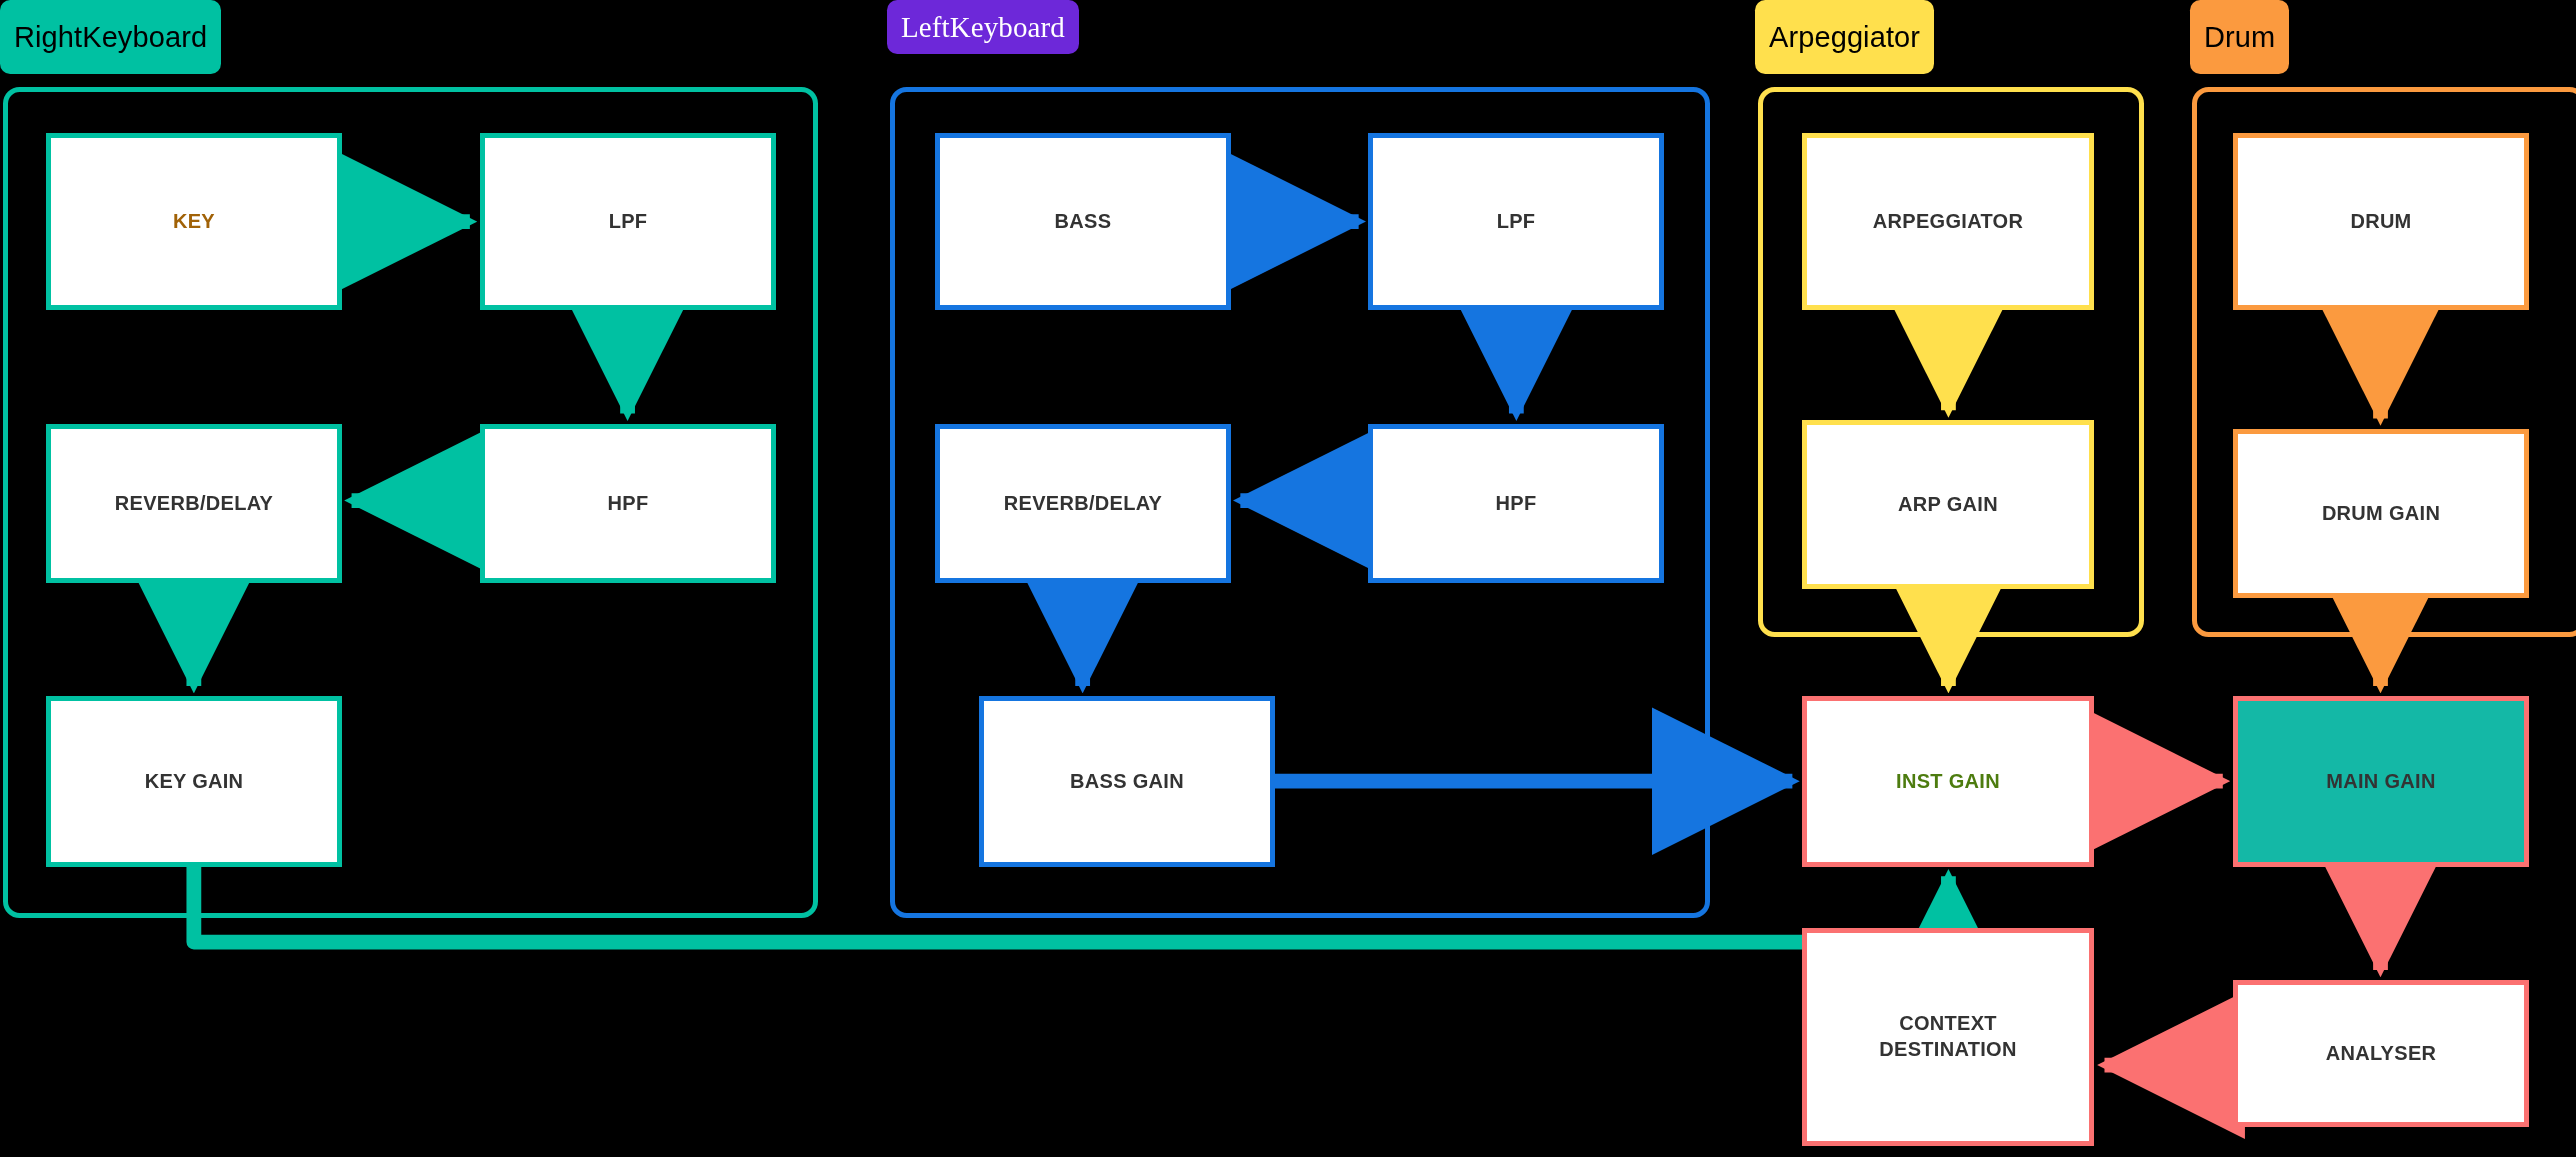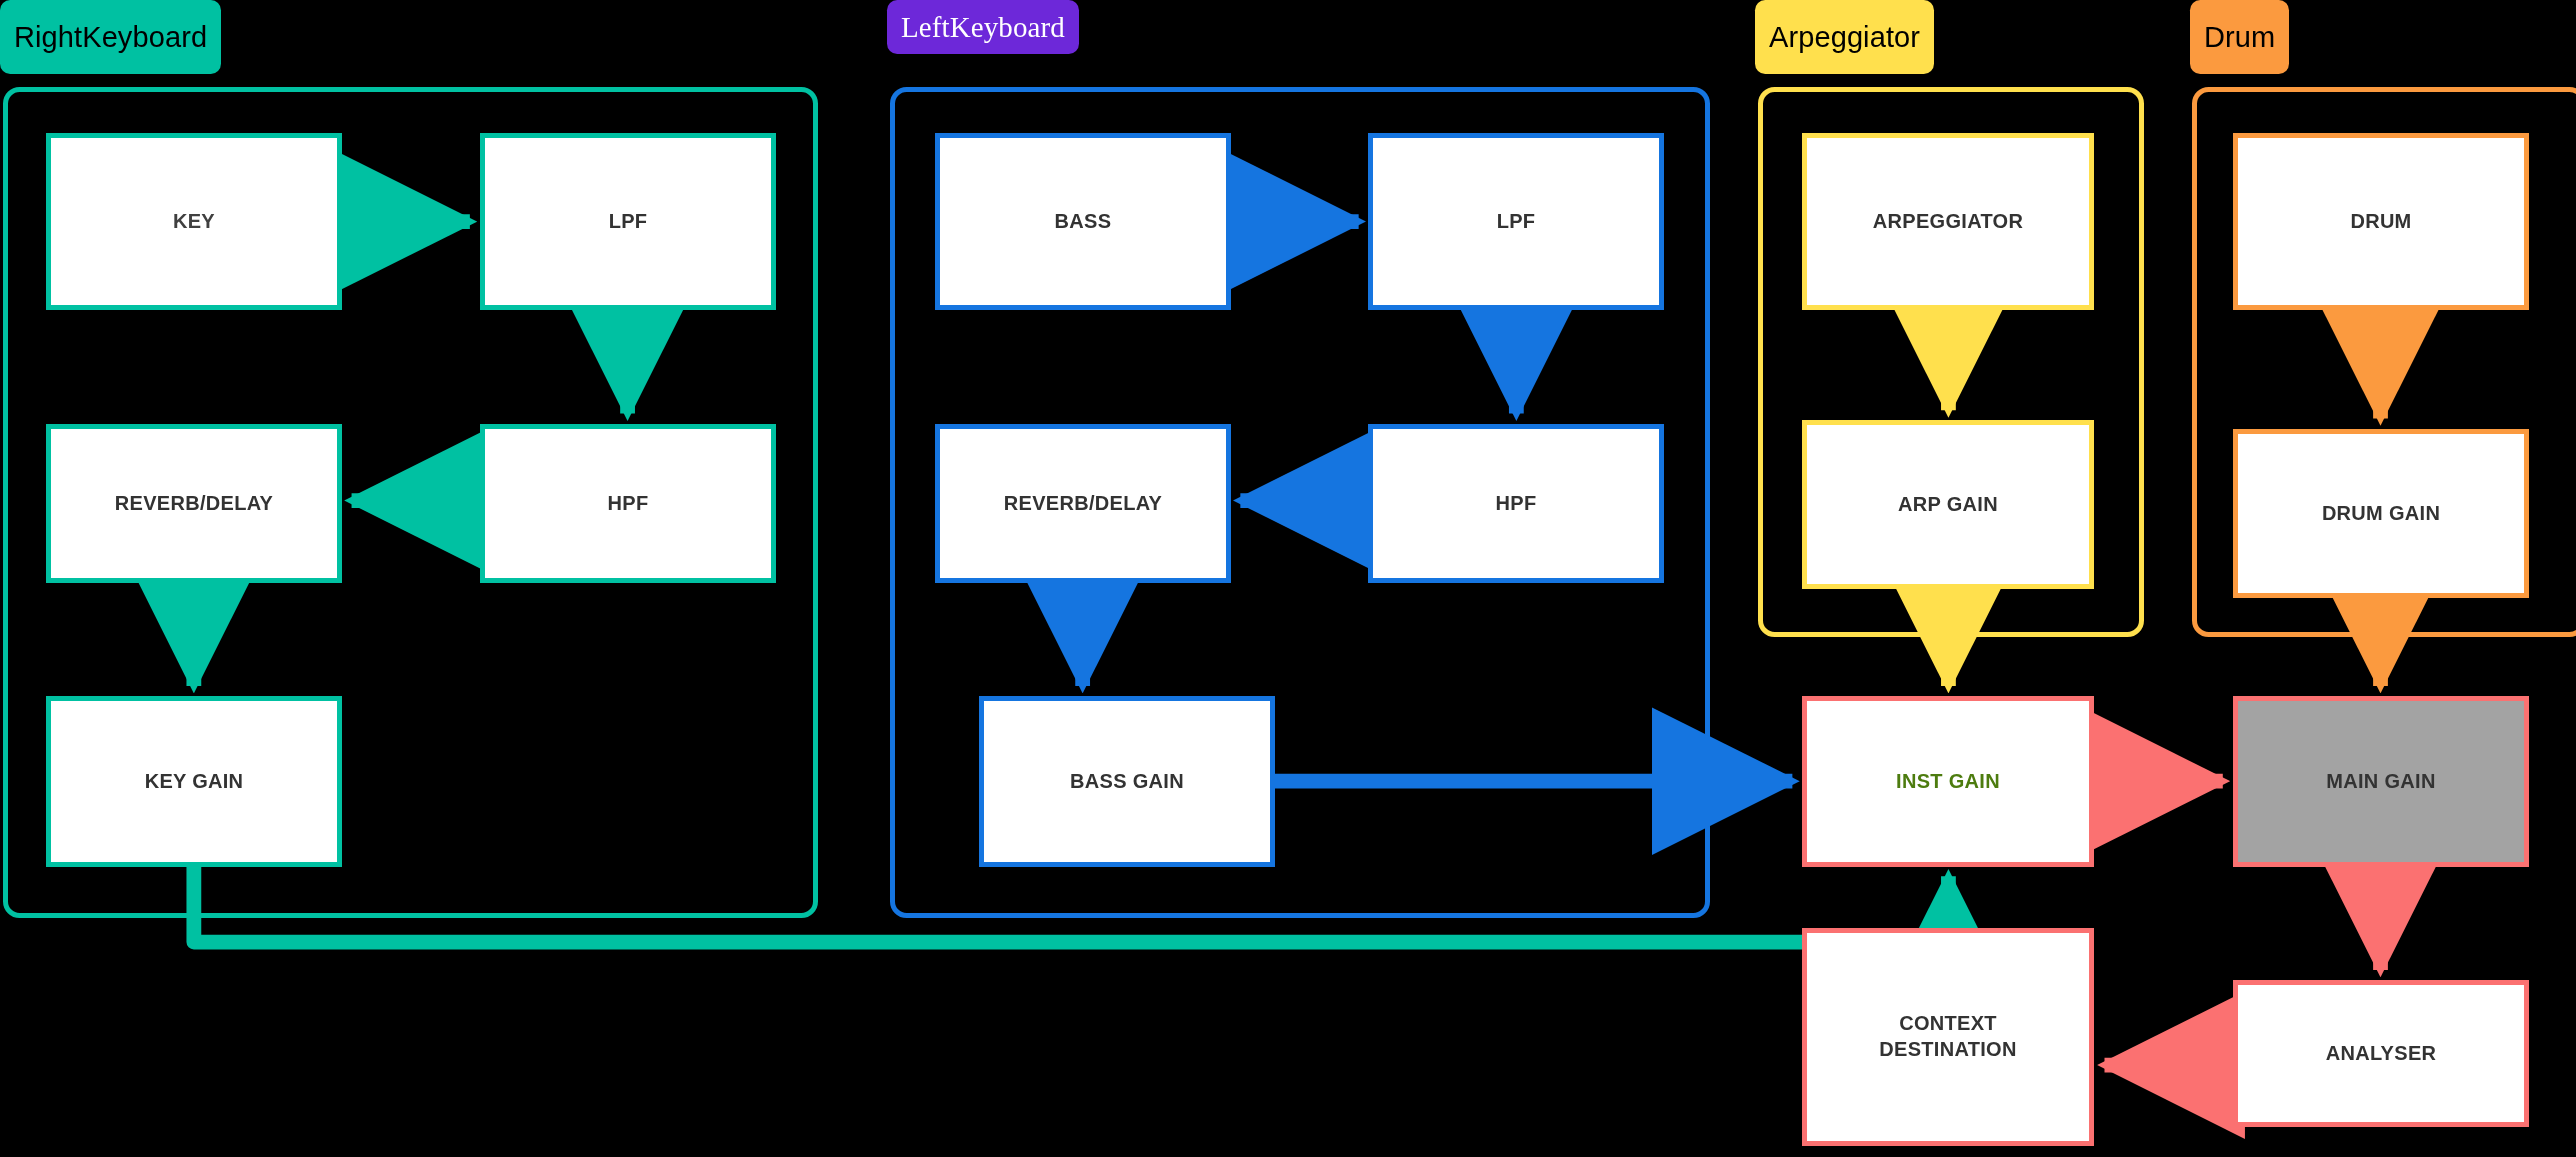--- a/index.html
+++ b/index.html
@@ -146,21 +146,21 @@
         <path class="edge" d="M 1449 189 L 1449 255" stroke="#FB9A3F" marker-end="url(#m-down-FB9A3F)"></path>
         <path class="edge" d="M 1449 364 L 1449 418" stroke="#FB9A3F" marker-end="url(#m-down-FB9A3F)"></path>
         <path class="edge" d="M 1275 476 L 1353 476" stroke="#FB7171" marker-end="url(#m-right-FB7171)"></path>
         <path class="edge" d="M 1449 528 L 1449 591" stroke="#FB7171" marker-end="url(#m-down-FB7171)"></path>
         <path class="edge" d="M 1359 649 L 1281 649" stroke="#FB7171" marker-end="url(#m-left-FB7171)"></path>
       </g>
   </svg>
 
   <div id="nodes-layer">
       <div class="node" style="left: 46px; top: 133px; width: 296px; height: 177px; border-color: rgb(0, 193, 162); background: rgb(255, 255, 255);">
-        <span class="node-label" style="color: #404040;">KEY</span>
+        <span class="node-label" style="color: #a16207;">KEY</span>
       </div>
       <div class="node" style="left: 480px; top: 133px; width: 296px; height: 177px; border-color: rgb(0, 193, 162); background: rgb(255, 255, 255);">
         <span class="node-label" style="color: rgb(51, 51, 51);">LPF</span>
       </div>
       <div class="node" style="left: 46px; top: 424px; width: 296px; height: 159px; border-color: rgb(0, 193, 162); background: rgb(255, 255, 255);">
         <span class="node-label" style="color: rgb(51, 51, 51);">REVERB/DELAY</span>
       </div>
       <div class="node" style="left: 480px; top: 424px; width: 296px; height: 159px; border-color: rgb(0, 193, 162); background: rgb(255, 255, 255);">
         <span class="node-label" style="color: rgb(51, 51, 51);">HPF</span>
       </div>
@@ -190,21 +190,21 @@
       </div>
       <div class="node" style="left: 2233px; top: 133px; width: 296px; height: 177px; border-color: rgb(251, 154, 63); background: rgb(255, 255, 255);">
         <span class="node-label" style="color: rgb(51, 51, 51);">DRUM</span>
       </div>
       <div class="node" style="left: 2233px; top: 429px; width: 296px; height: 169px; border-color: rgb(251, 154, 63); background: rgb(255, 255, 255);">
         <span class="node-label" style="color: rgb(51, 51, 51);">DRUM GAIN</span>
       </div>
       <div class="node" style="left: 1802px; top: 696px; width: 292px; height: 171px; border-color: rgb(251, 113, 113); background: rgb(255, 255, 255);">
         <span class="node-label" style="color: #4d7c0f;">INST GAIN</span>
       </div>
-      <div class="node" style="left: 2233px; top: 696px; width: 296px; height: 171px; border-color: rgb(251, 113, 113); background: #a3a3a3;">
+      <div class="node" style="left: 2233px; top: 696px; width: 296px; height: 171px; border-color: rgb(251, 113, 113); background: #14b8a6;">
         <span class="node-label" style="color: rgb(51, 51, 51);">MAIN GAIN</span>
       </div>
       <div class="node" style="left: 1802px; top: 928px; width: 292px; height: 218px; border-color: rgb(251, 113, 113); background: rgb(255, 255, 255);">
         <span class="node-label" style="color: rgb(51, 51, 51);">CONTEXT
 DESTINATION</span>
       </div>
       <div class="node" style="left: 2233px; top: 980px; width: 296px; height: 147px; border-color: rgb(251, 113, 113); background: rgb(255, 255, 255);">
         <span class="node-label" style="color: rgb(51, 51, 51);">ANALYSER</span>
       </div>
     </div>

